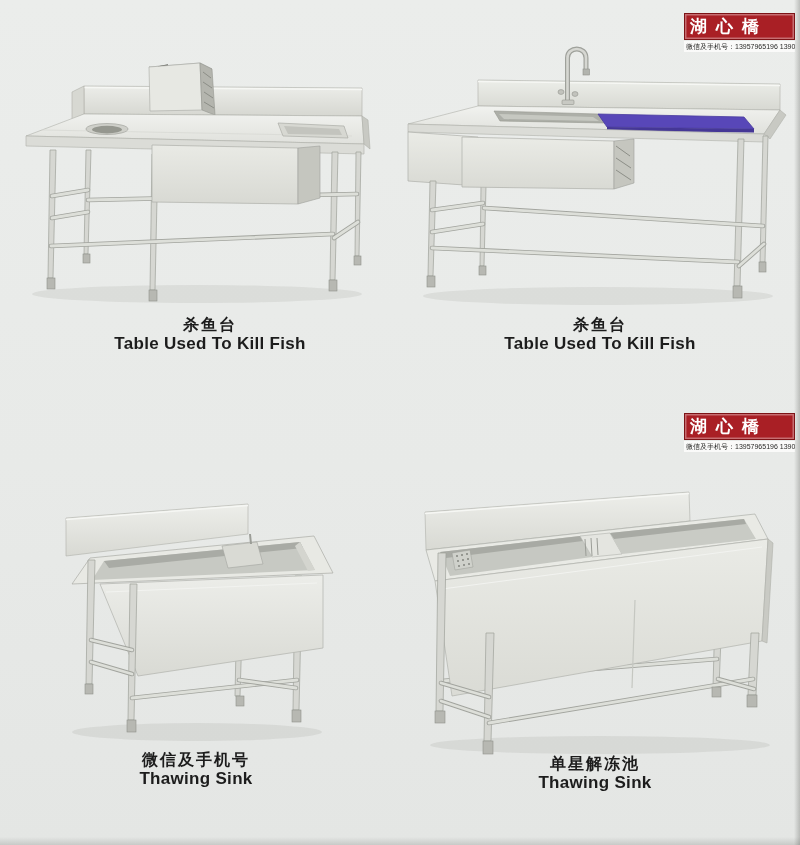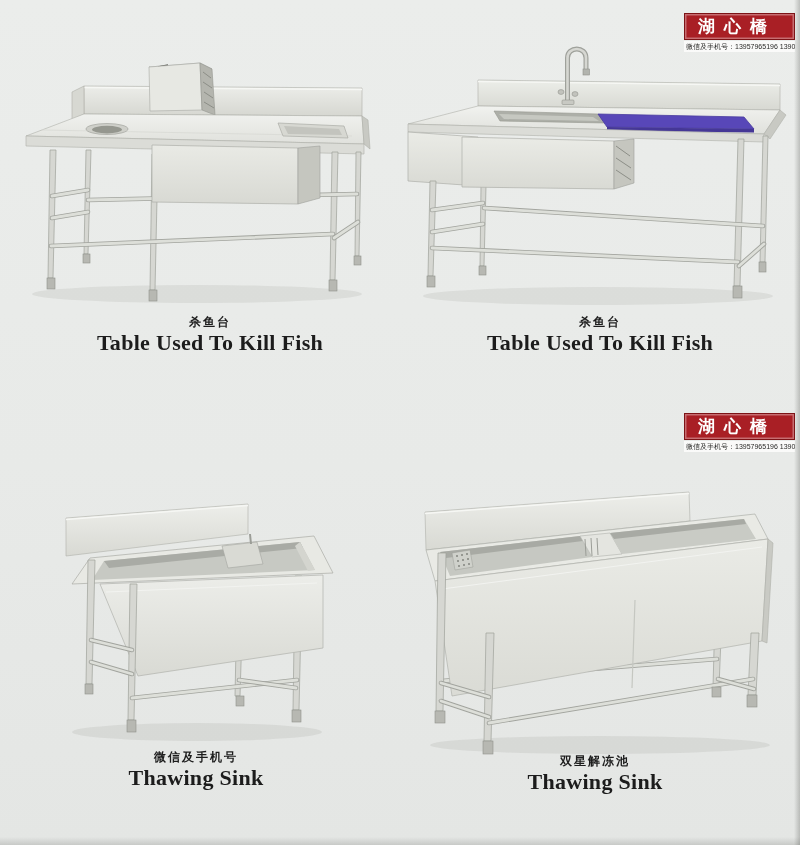--- a/index.html
+++ b/index.html
@@ -39,32 +39,32 @@
   .shadow{fill:rgba(96,98,92,0.10);}
 
   .caption{
     position:absolute;text-align:center;color:#1c1c1c;
     line-height:1.15;
   }
   .cap1{left:40px;top:316px;width:340px;}
   .cap2{left:430px;top:316px;width:340px;}
   .cap3{left:31px;top:751px;width:330px;}
   .cap4{left:430px;top:755px;width:330px;}
-  .cap-cn{font-size:12px;font-weight:bold;letter-spacing:2px;}
-  .cap-en{font-size:22px;font-weight:bold;letter-spacing:.3px;font-family:Liberation Serif, serif;}
+  .cap-cn{font-size:16px;font-weight:bold;letter-spacing:2px;}
+  .cap-en{font-size:17px;font-weight:bold;letter-spacing:.3px;}
 
   .badge{position:absolute;width:111px;}
   .badge1{left:684px;top:13px;}
   .badge2{left:684px;top:413px;}
   .badge-red{
     height:27px;background:#a91f25;
     border:1px solid #7d1316;
     box-shadow:inset 0 0 0 1.5px rgba(255,255,255,0.35);
     display:flex;align-items:center;justify-content:space-between;
-    padding:0 13px;box-sizing:border-box;
+    padding:0 5px;box-sizing:border-box;
   }
   .badge-red span{
     color:#ffffff;font-family:"DejaVu Serif","Liberation Serif",serif;
     font-weight:bold;font-size:17px;line-height:1;white-space:nowrap;
     letter-spacing:9px;margin-right:-9px;
   }
   .badge-contact{
     margin-top:1px;background:rgba(252,252,251,0.88);
     color:#2a2a28;font-size:7px;line-height:11px;height:11px;
     padding:0 2px;white-space:nowrap;overflow:hidden;
@@ -361,21 +361,21 @@
   </div>
   <div class="caption cap2">
     <div class="cap-cn">杀鱼台</div>
     <div class="cap-en">Table Used To Kill Fish</div>
   </div>
   <div class="caption cap3">
     <div class="cap-cn">微信及手机号</div>
     <div class="cap-en">Thawing Sink</div>
   </div>
   <div class="caption cap4">
-    <div class="cap-cn">双星解冻池</div>
+    <div class="cap-cn">单星解冻池</div>
     <div class="cap-en">Thawing Sink</div>
   </div>
 
   <div class="badge badge1">
     <div class="badge-red">
       <span>湖心橋</span>
     </div>
     <div class="badge-contact">微信及手机号：13957965196 13905791373</div>
   </div>
   <div class="badge badge2">

